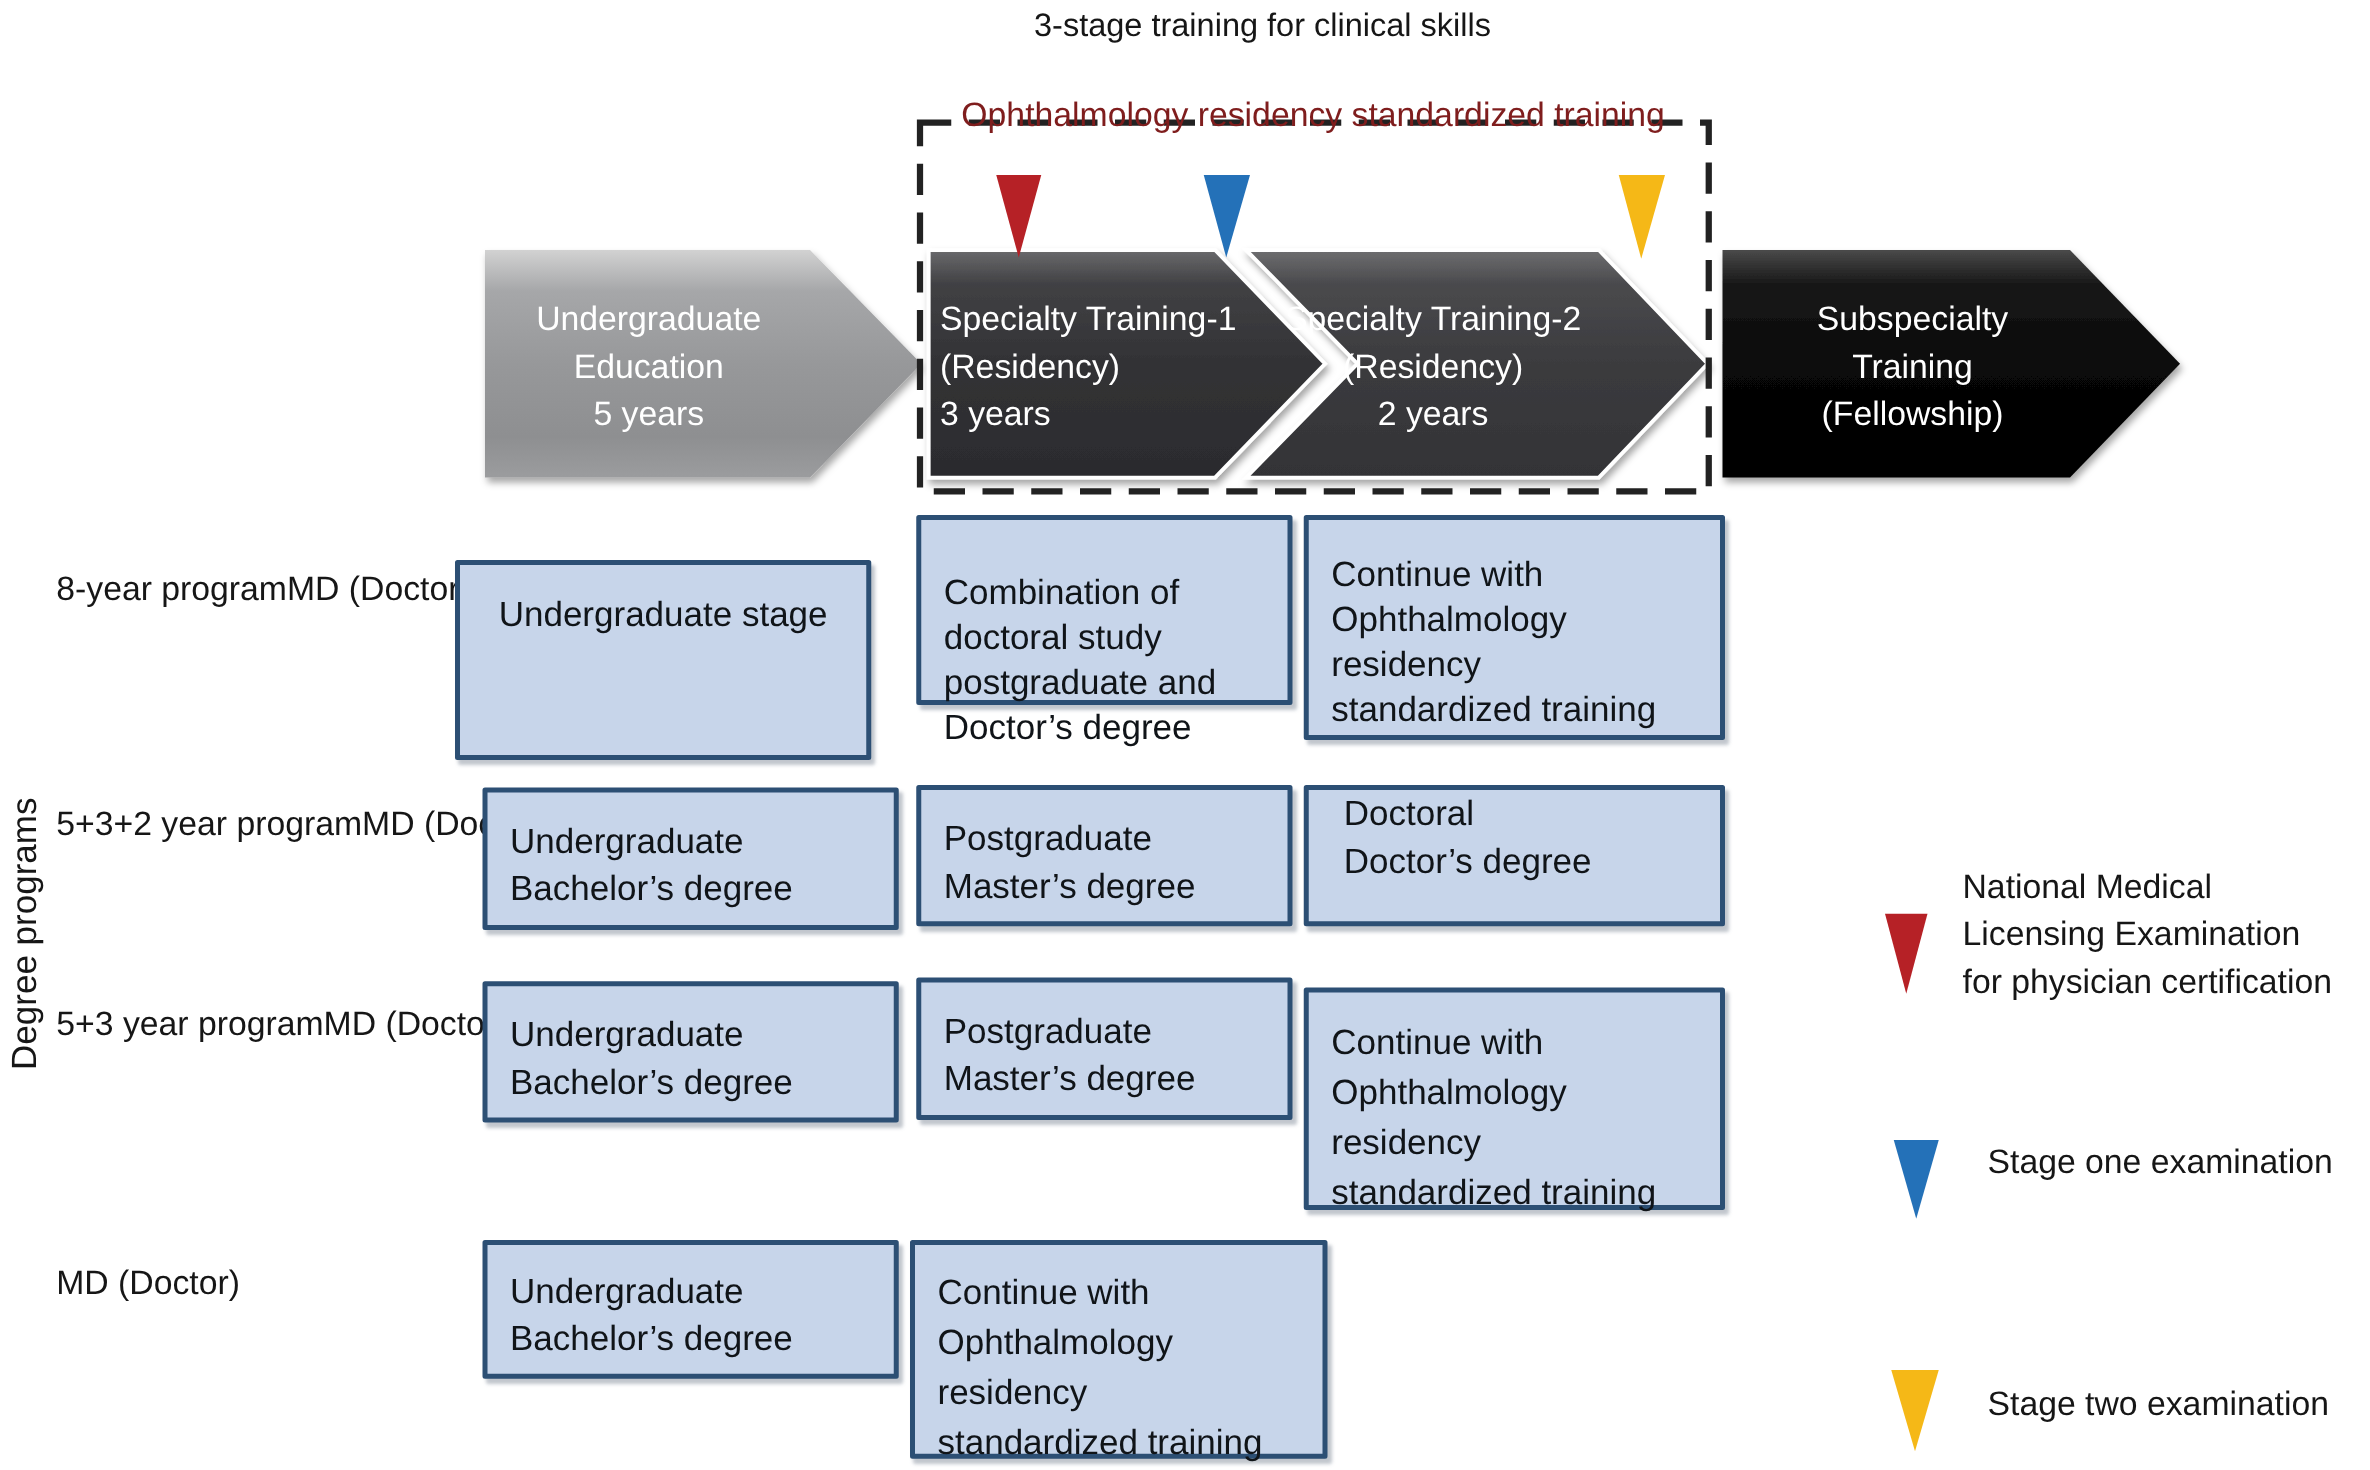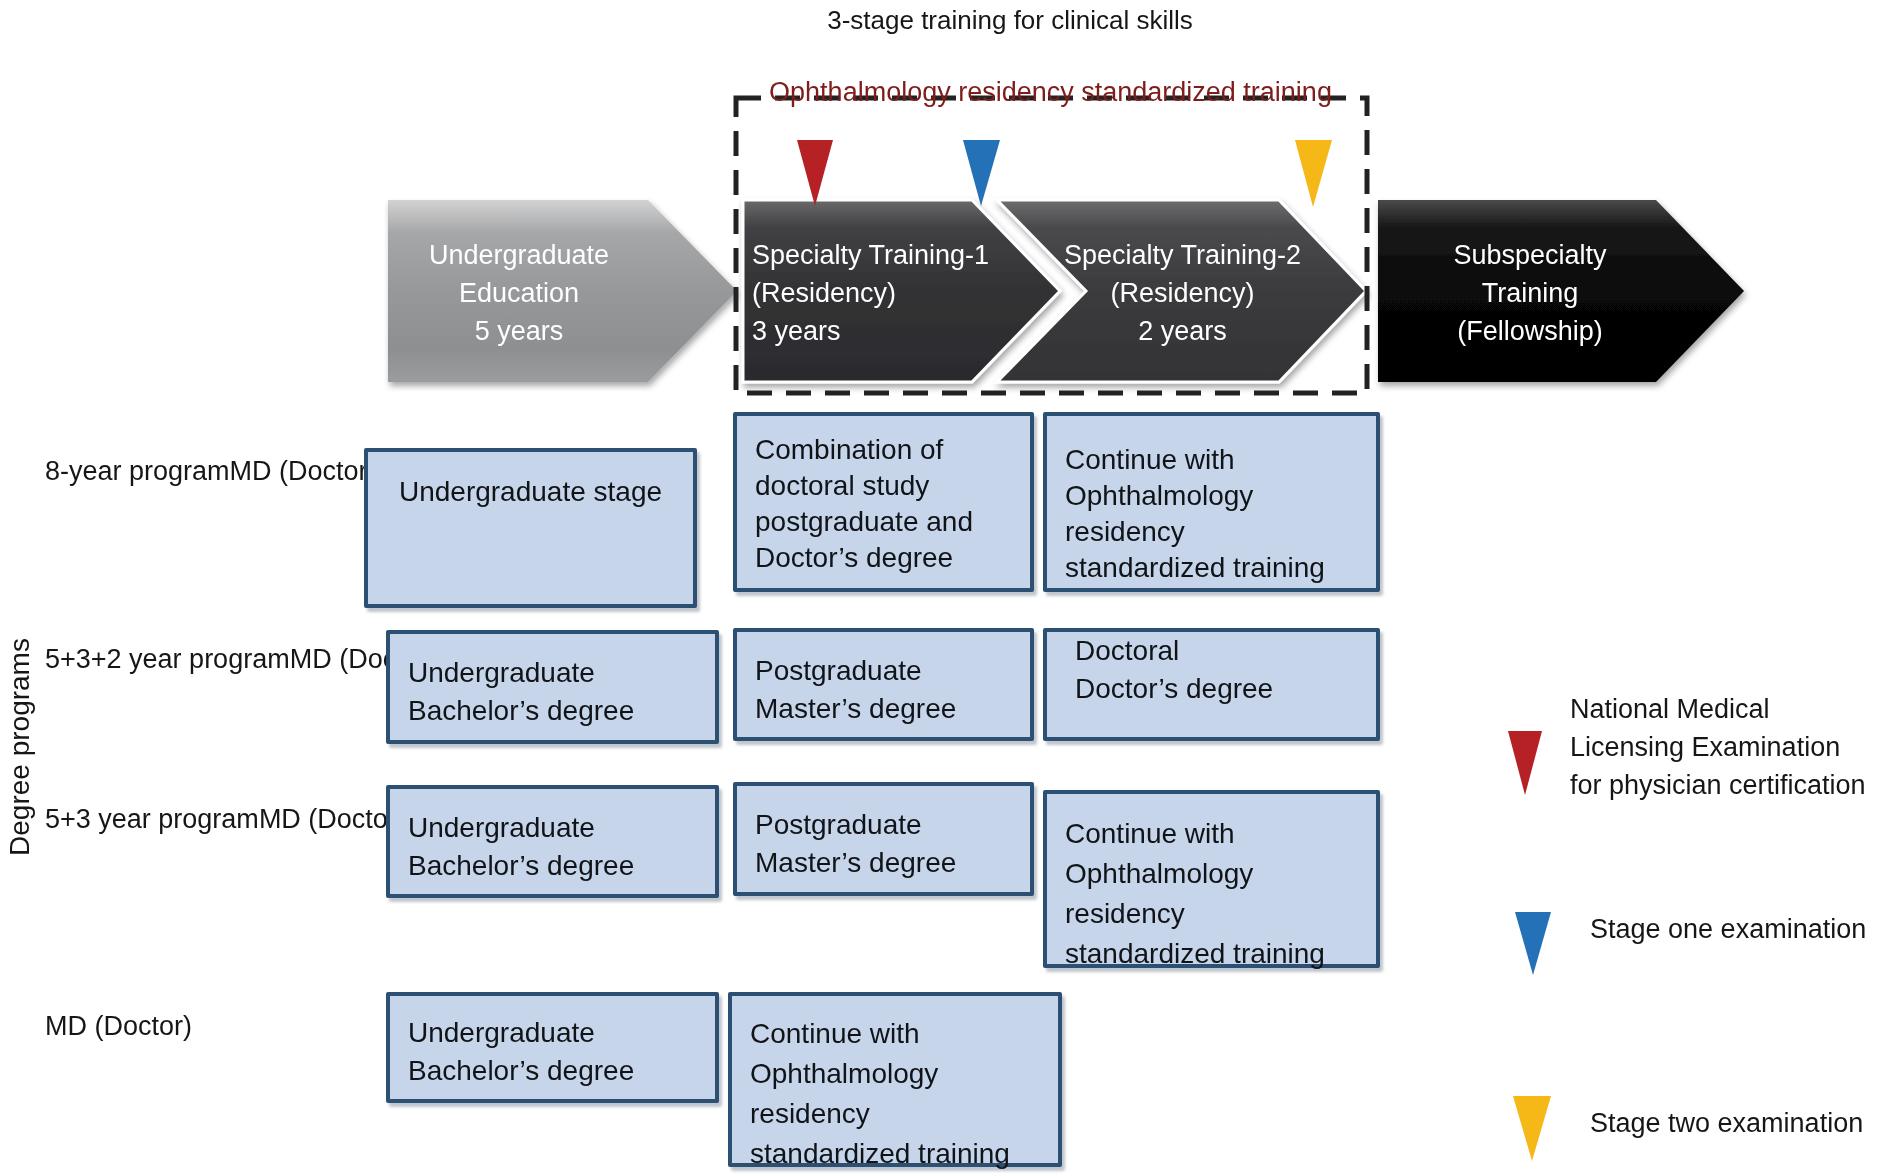--- a/index.html
+++ b/index.html
@@ -88,21 +88,21 @@
   <div class="abs arrowtext center" style="left:388px;top:236px;width:262px;">
     <div class="line">Undergraduate</div>
     <div class="line">Education</div>
     <div class="line">5 years</div>
   </div>
   <div class="abs arrowtext left" style="left:752px;top:236px;width:300px;">
     <div class="line">Specialty Training-1</div>
     <div class="line">(Residency)</div>
     <div class="line">3 years</div>
   </div>
-  <div class="abs arrowtext center" style="left:1040px;top:236px;width:285px;">
+  <div class="abs arrowtext center" style="left:1004px;top:236px;width:285px;">
     <div class="line">Specialty Training-2</div>
     <div class="line">(Residency)</div>
     <div class="line">2 years</div>
   </div>
   <div class="abs arrowtext center" style="left:1395px;top:236px;width:270px;">
     <div class="line">Subspecialty</div>
     <div class="line">Training</div>
     <div class="line">(Fellowship)</div>
   </div>
 
@@ -120,21 +120,21 @@
     <div class="line">5+3 year program</div>
     <div class="line">MD (Doctor)</div>
   </div>
   <div class="abs rowlabel" style="left:45px;top:1007px;width:320px;">
     <div class="line">MD (Doctor)</div>
   </div>
 
   <div class="abs sbox center1" style="left:364px;top:412px;width:333px;height:160px;padding-top:21px;line-height:37px;margin-top:36px;">
     <div class="line">Undergraduate stage</div>
   </div>
-  <div class="abs sbox" style="left:733px;top:412px;width:301px;height:180px;padding-top:16px;line-height:36px;">
+  <div class="abs sbox" style="left:733px;top:412px;width:301px;height:152px;padding-top:40px;line-height:36px;">
     <div class="line">Combination of</div>
     <div class="line">doctoral study</div>
     <div class="line">postgraduate and</div>
     <div class="line">Doctor’s degree</div>
   </div>
   <div class="abs sbox" style="left:1043px;top:412px;width:337px;height:180px;padding-top:26px;line-height:36px;">
     <div class="line">Continue with</div>
     <div class="line">Ophthalmology</div>
     <div class="line">residency</div>
     <div class="line">standardized training</div>

